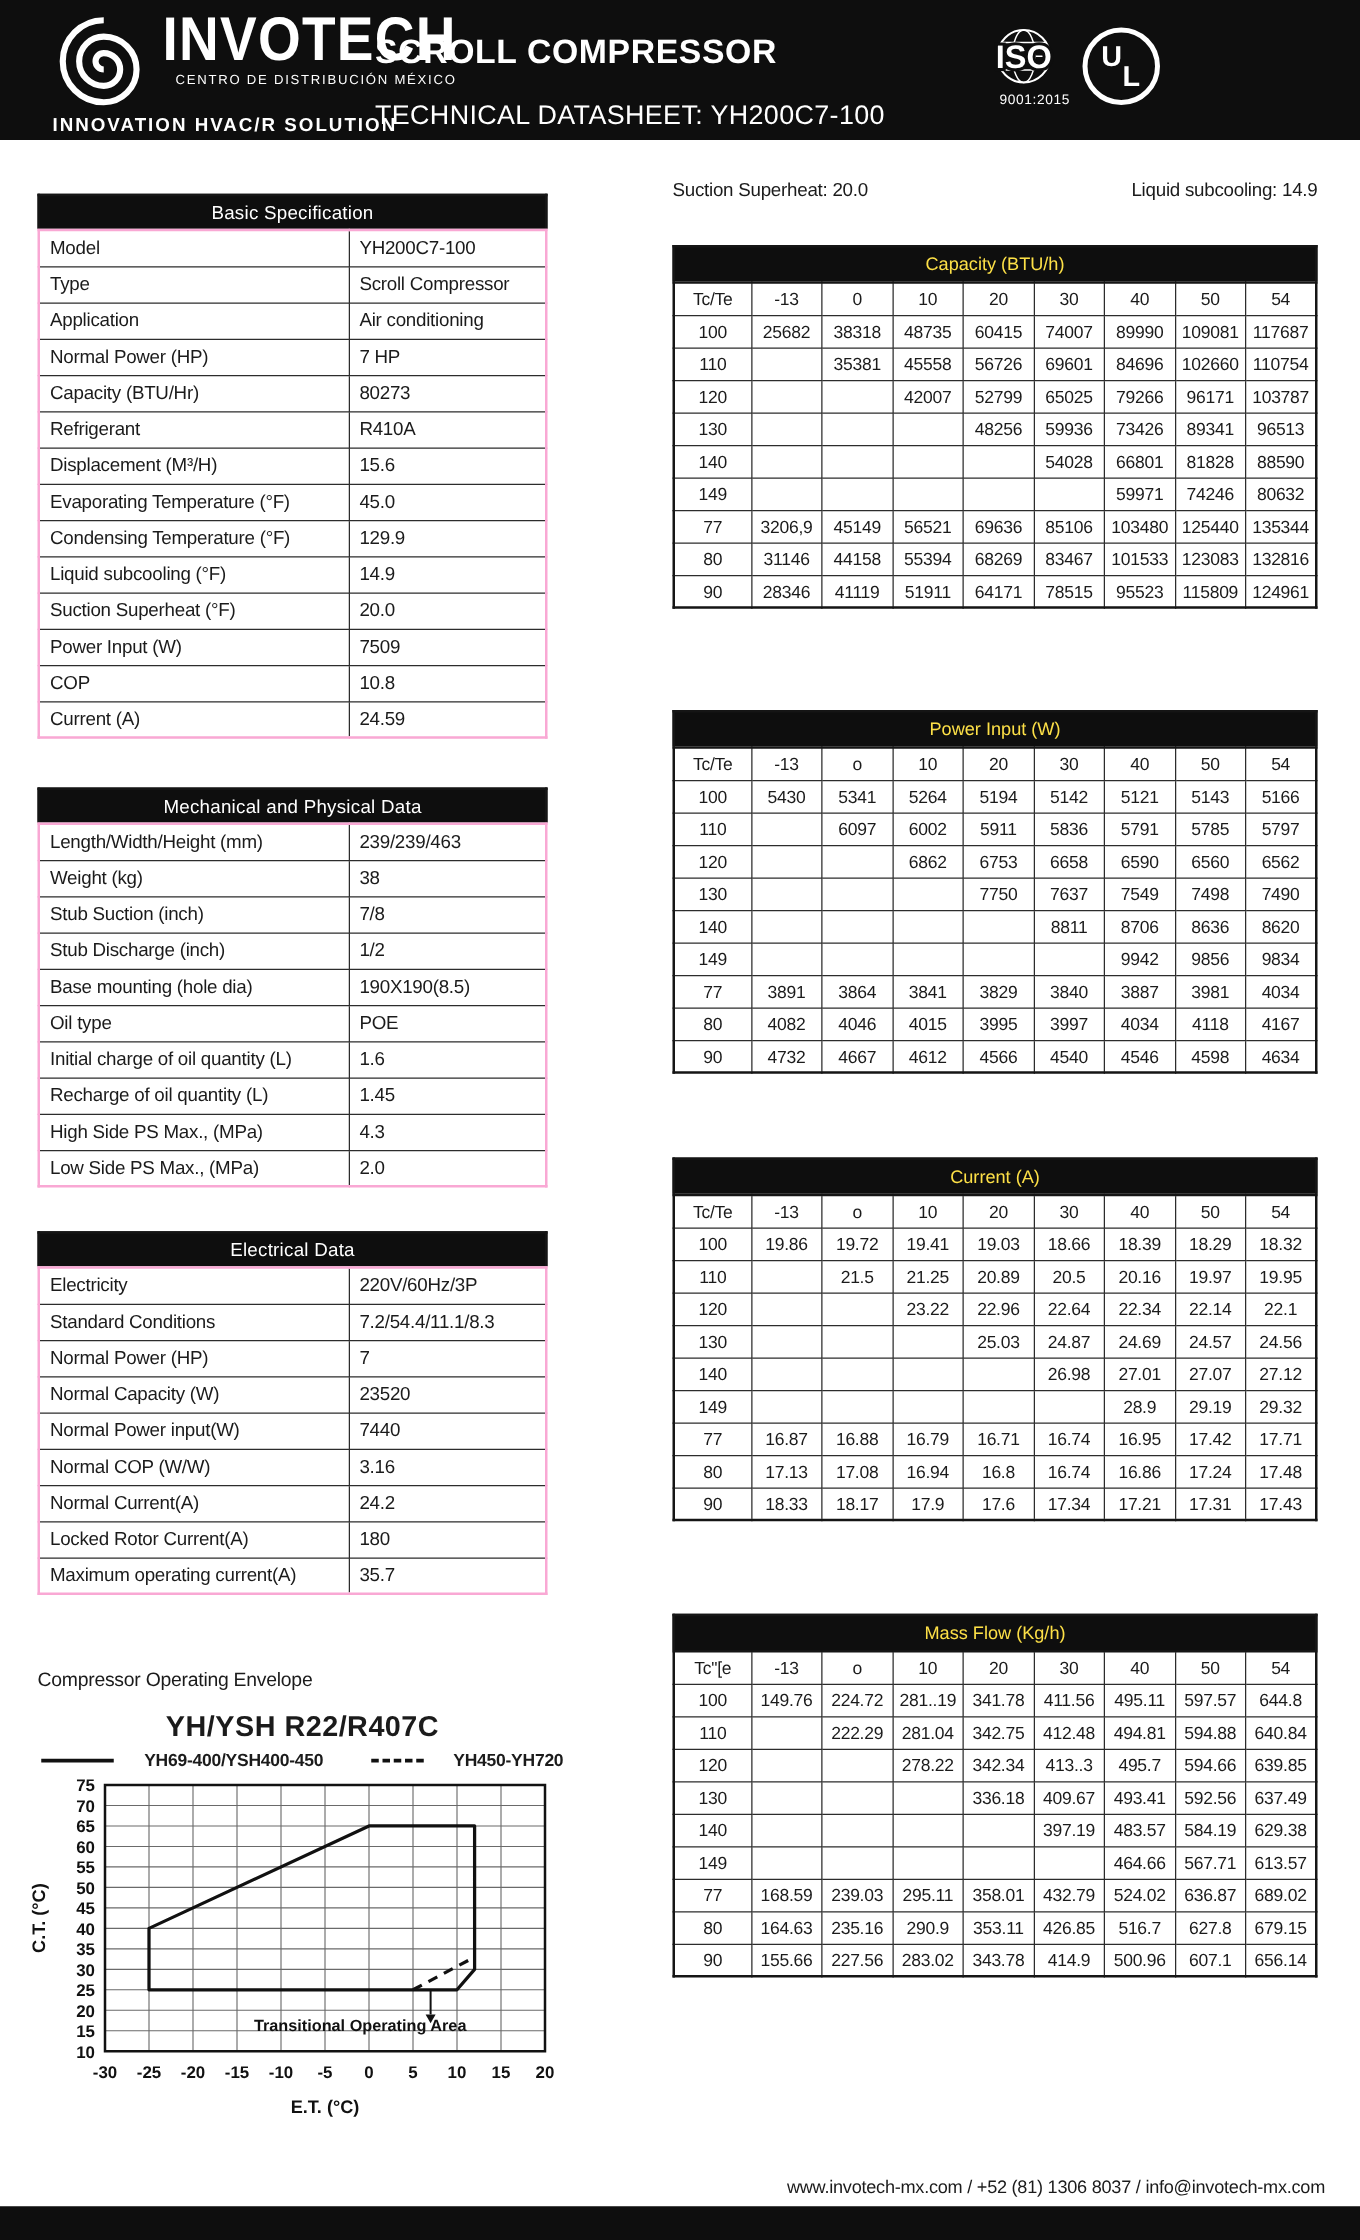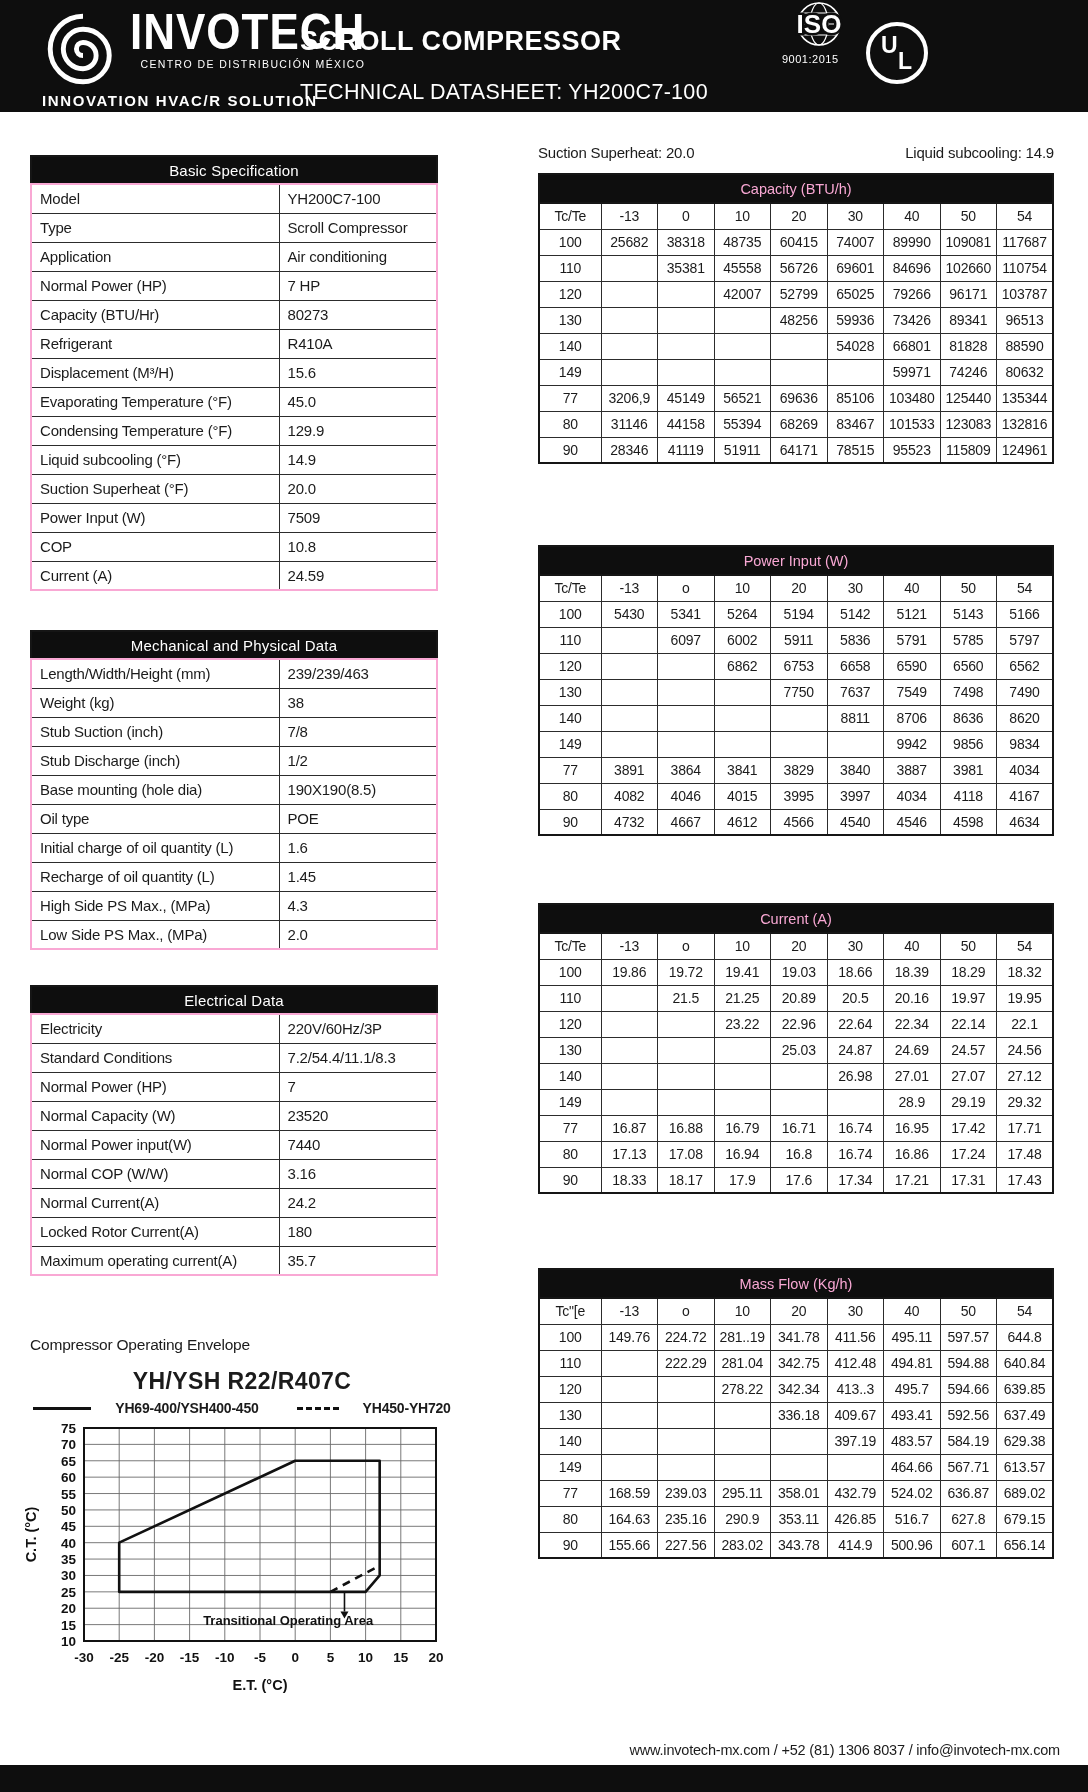--- a/index.html
+++ b/index.html
@@ -12,36 +12,36 @@
   .brand { position:absolute; left:42px; top:8px; }
   .brand-row { display:flex; align-items:flex-start; }
   .swirl { width:82px; height:82px; }
   .brand-texts { margin-left:6px; }
   .brand-name { font-size:44px; font-weight:bold; letter-spacing:1px; transform:scaleY(1.12); transform-origin:top left; line-height:44px; }
   .brand-sub { font-size:10.5px; font-weight:normal; letter-spacing:1.4px; margin-top:6px; text-align:right; }
   .brand-tag { font-size:15px; font-weight:bold; letter-spacing:1.6px; margin-top:2px; }
   .doc-titles { position:absolute; left:300px; top:26px; }
   .doc-title { font-size:27px; font-weight:bold; letter-spacing:.5px; }
   .doc-subtitle { font-size:21.5px; font-weight:normal; margin-top:23px; letter-spacing:.3px; }
-  .iso-badge { position:absolute; left:782px; top:0; width:74px; text-align:left; }
+  .iso-badge { position:absolute; left:782px; top:21px; width:74px; text-align:right; }
   .iso-badge svg { display:block; margin:0 auto; }
   .iso-cert { font-size:11px; margin-top:1px; letter-spacing:.5px; }
   .ul-badge { position:absolute; left:866px; top:22px; width:62px; height:62px; border:4px solid #fff; border-radius:50%; }
   .ul-u { position:absolute; left:11px; top:6px; font-size:23px; font-weight:bold; }
   .ul-l { position:absolute; right:12px; bottom:5px; font-size:23px; font-weight:bold; }
 
   
   .spec-table { position:absolute; left:30px; width:408px; border-collapse:collapse; table-layout:fixed; border:2px solid #f9a8d4; }
   .spec-table caption { background:#0e0e0e; color:#fff; font-size:15px; height:28px; line-height:28px; text-align:center; letter-spacing:.2px; border:2px solid #151515; border-bottom:none; caption-side:top; }
   .spec-table td { border:1px solid #2c2c2c; height:29px; font-size:15px; padding:0 8px; letter-spacing:-.2px; }
   .spec-table td:first-child { width:248px; }
 
   
   .perf-table { position:absolute; left:538px; width:516px; border-collapse:collapse; table-layout:fixed; border:2px solid #151515; }
-  .perf-table caption { background:#0e0e0e; color:#f9a8d4; font-size:14.5px; height:29px; line-height:29px; text-align:center; border:2px solid #151515; border-bottom:none; caption-side:top; }
+  .perf-table caption { background:#0e0e0e; color:#fde047; font-size:14.5px; height:29px; line-height:29px; text-align:center; border:2px solid #151515; border-bottom:none; caption-side:top;margin-top:23px; }
   .perf-table th, .perf-table td { border:1px solid #2c2c2c; height:26px; font-size:14px; font-weight:normal; text-align:center; letter-spacing:-.2px; white-space:nowrap; overflow:hidden; }
   .perf-table col.corner { width:62px; }
 
   .conditions { position:absolute; left:538px; top:144px; width:516px; display:flex; justify-content:space-between; font-size:15px; letter-spacing:-.2px; }
 
   
   .chart-block { position:absolute; left:22px; top:1336px; width:440px; }
   .chart-section-label { font-size:15.5px; letter-spacing:-.2px; margin-left:8px; }
   .chart-title { text-align:center; font-size:23px; font-weight:bold; margin-top:14px; letter-spacing:.4px; }
   .chart-legend { display:flex; align-items:center; justify-content:center; gap:24px; margin-top:3px; height:20px; }

